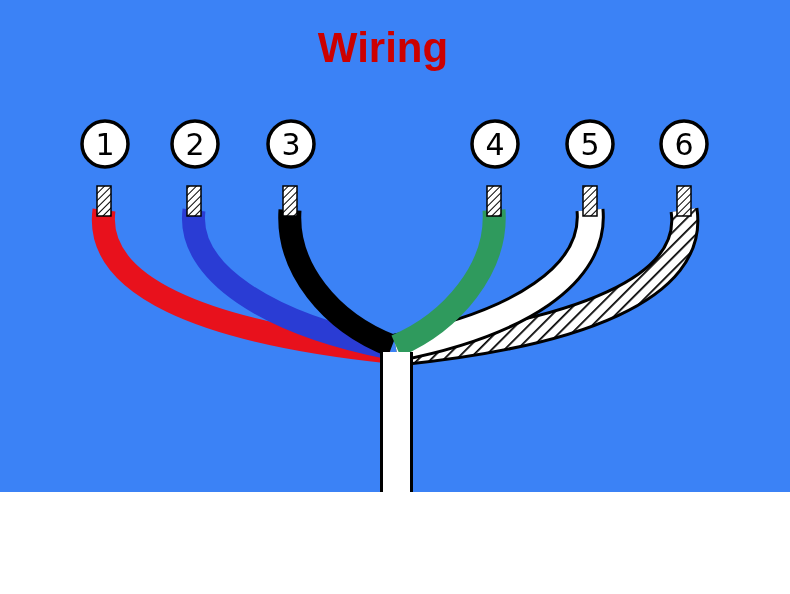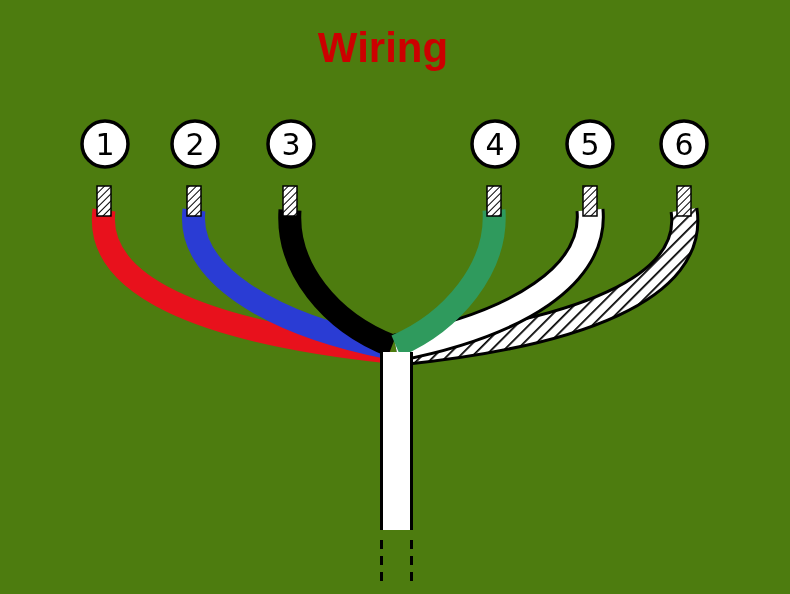--- a/index.html
+++ b/index.html
@@ -4,22 +4,22 @@
 <style>
   html, body {
     margin: 0;
     padding: 0;
     background: #ffffff;
     font-family: "DejaVu Sans", sans-serif;
   }
   .canvas {
     position: relative;
     width: 790px;
-    height: 594px;
-    background: #4d7c0f;
+    height: 492px;
+    background: #3b82f6;
     overflow: hidden;
   }
   svg { display: block; }
   .diagram-title-text {
     font-family: "Liberation Sans", "DejaVu Sans", sans-serif;
     font-weight: 700;
     font-size: 42px;
   }
   .wire-number {
     font-family: "DejaVu Sans", sans-serif;

